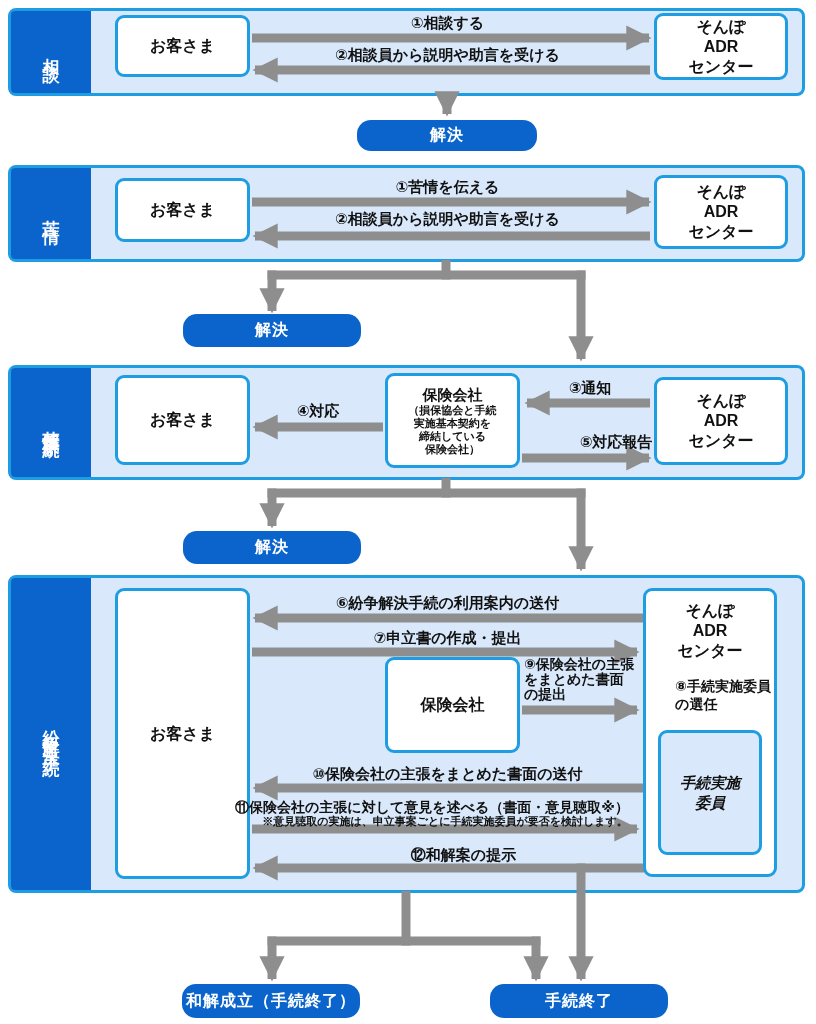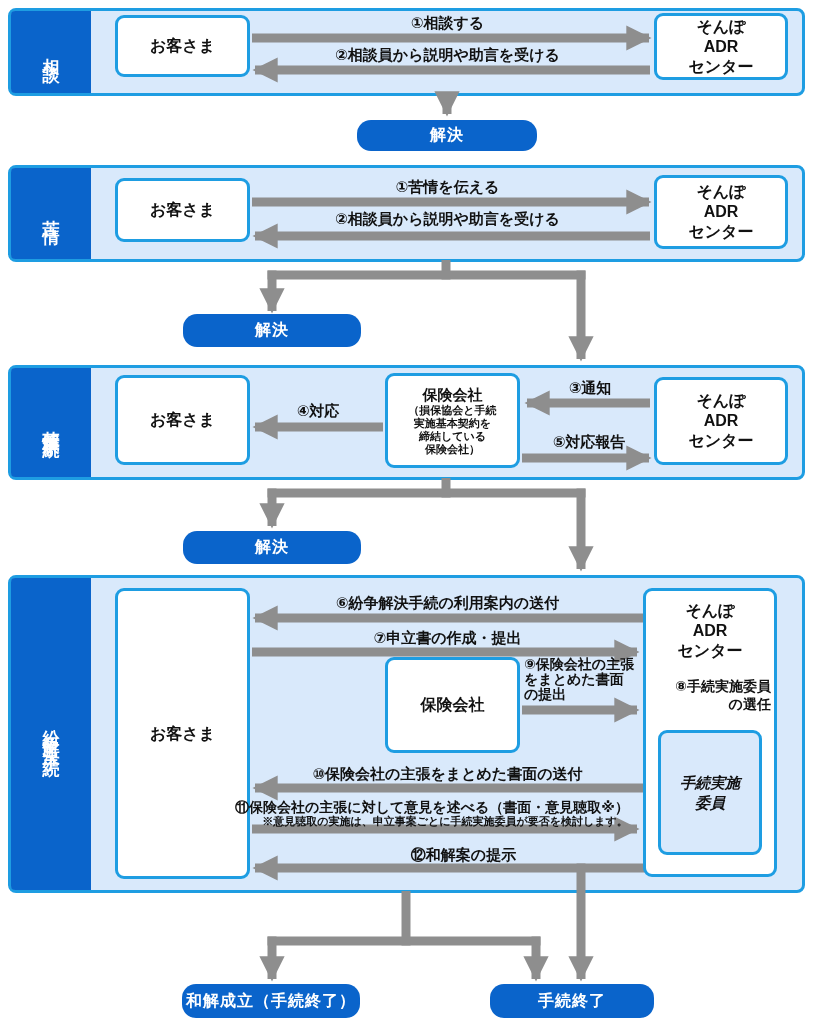--- a/index.html
+++ b/index.html
@@ -38,21 +38,21 @@
 
   
   .albl{position:absolute;font-weight:bold;font-size:15px;text-align:center;z-index:4;
     white-space:pre-wrap;line-height:16px;}
   .albl.left{text-align:left;}
   .small{font-size:11px;line-height:12px;font-weight:bold;}
   .mid{font-size:14px;}
 
   
   .adr4-title{font-weight:bold;font-size:16px;line-height:20px;white-space:pre-wrap;text-align:center;}
-  .adr4-note{font-weight:bold;font-size:14px;line-height:18px;white-space:pre-wrap;text-align:right;margin-top:16px;margin-left:26px;}
+  .adr4-note{font-weight:bold;font-size:14px;line-height:18px;white-space:pre-wrap;text-align:left;margin-top:16px;margin-left:26px;}
 
   svg.overlay{position:absolute;left:0;top:0;z-index:2;}
   svg.overlay path{stroke:var(--gray);stroke-width:9;fill:none;}
 </style>
 </head>
 <body>
 
 <div class="stage">
 
   <div class="section" style="top:8px;height:88px;">
@@ -136,21 +136,21 @@
     <div style="font-size:11px;line-height:13px;white-space:pre-wrap;">（損保協会と手続
 実施基本契約を
 締結している
 保険会社）</div>
   </div>
   <div class="box" style="left:654px;top:377px;width:134px;height:88px;">そんぽ
 ADR
 センター</div>
   <div class="albl" style="left:530px;top:380px;width:120px;">③通知</div>
   <div class="albl" style="left:258px;top:403px;width:120px;">④対応</div>
-  <div class="albl" style="left:526px;top:434px;width:126px;">⑤対応報告</div>
+  <div class="albl" style="left:553px;top:434px;width:126px;">⑤対応報告</div>
   <div class="bluebox" style="left:183px;top:531px;width:178px;height:33px;">解決</div>
 
   <div class="box" style="left:115px;top:588px;width:135px;height:291px;">お客さま</div>
   <div class="box" style="left:385px;top:657px;width:135px;height:96px;">保険会社</div>
   <div class="box" style="left:643px;top:588px;width:134px;height:289px;flex-direction:column;justify-content:flex-start;padding-top:10px;">
     <div class="adr4-title">そんぽ
 ADR
 センター</div>
     <div class="adr4-note">⑧手続実施委員
 の選任</div>
@@ -162,15 +162,15 @@
   <div class="albl" style="left:252px;top:630px;width:391px;">⑦申立書の作成・提出</div>
   <div class="albl left mid" style="left:524px;top:657px;width:122px;line-height:15px;">⑨保険会社の主張
 をまとめた書面
 の提出</div>
   <div class="albl" style="left:252px;top:766px;width:391px;">⑩保険会社の主張をまとめた書面の送付</div>
   <div class="albl mid" style="left:232px;top:799px;width:400px;">⑪保険会社の主張に対して意見を述べる（書面・意見聴取※）</div>
   <div class="albl small" style="left:245px;top:816px;width:400px;font-family:Liberation Mono, monospace;">※意見聴取の実施は、申立事案ごとに手続実施委員が要否を検討します。</div>
   <div class="albl" style="left:268px;top:847px;width:391px;">⑫和解案の提示</div>
 
   <div class="bluebox" style="left:182px;top:984px;width:178px;height:34px;">和解成立（手続終了）</div>
-  <div class="bluebox" style="left:490px;top:984px;width:164px;height:34px;font-family:Liberation Serif, serif;">手続終了</div>
+  <div class="bluebox" style="left:490px;top:984px;width:178px;height:34px;font-family:Liberation Serif, serif;">手続終了</div>
 
 </div>
 
 </body></html>

